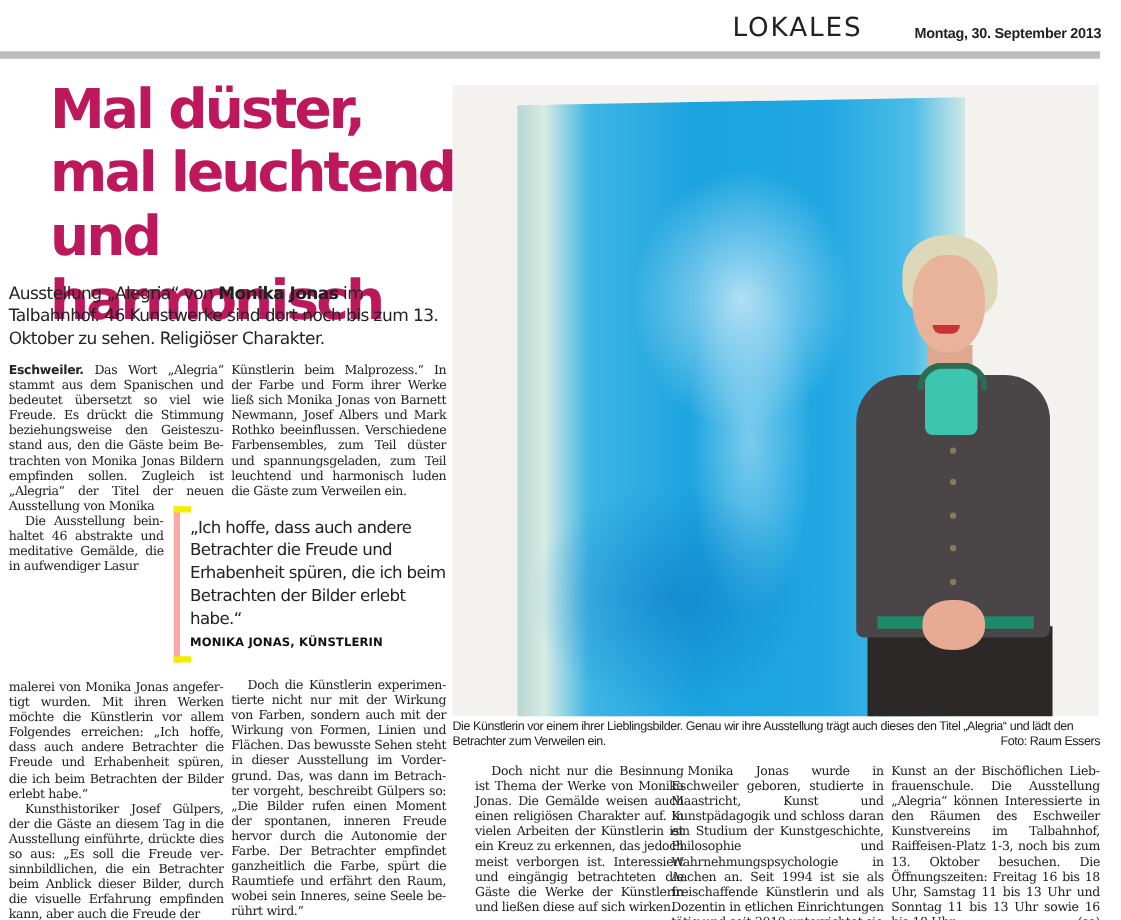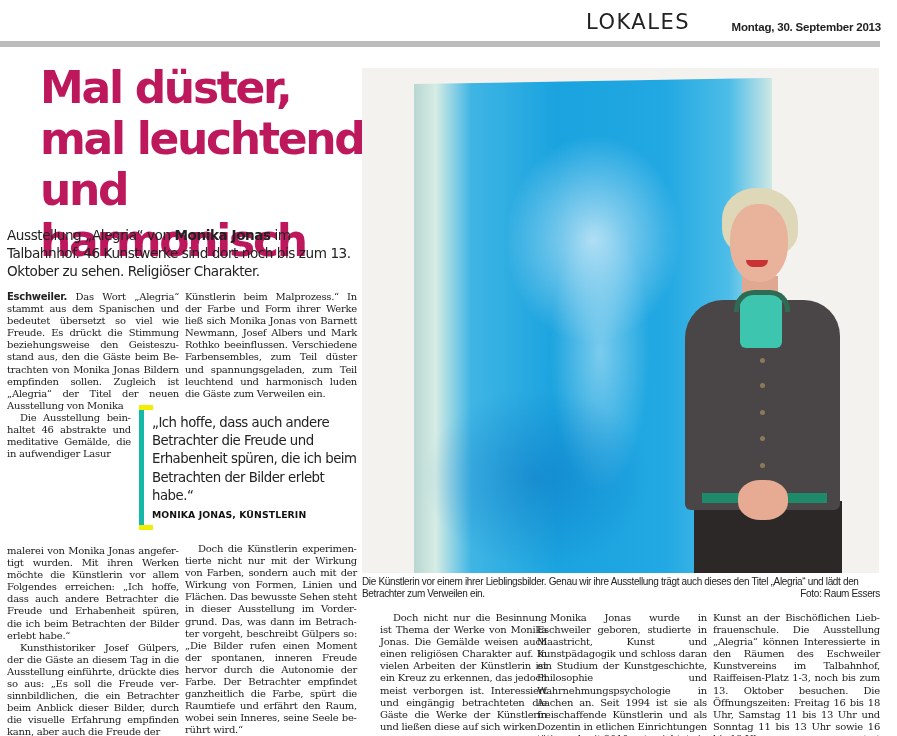--- a/index.html
+++ b/index.html
@@ -35,21 +35,21 @@
   .col {
     position: absolute; font-size: 10px; line-height: 12.1px; text-align: justify;
     letter-spacing: -0.25px; color: #222; hyphens: manual;
   }
   .col p { text-indent: 0; }
   .col p.ind { text-indent: 13px; }
   .col .dateline { font-family: "DejaVu Sans", sans-serif; font-weight: bold; }
 
   .quote-box {
     position: absolute; left: 139px; top: 405px; width: 222px; height: 125px;
-    border-left: 5px solid #14b8a6;
+    border-left: 5px solid #fca5a5;
   }
   .quote-box::before, .quote-box::after {
     content: ""; position: absolute; left: -5px; width: 14px; height: 5px; background: #f2ee00;
   }
   .quote-box::before { top: 0; }
   .quote-box::after { bottom: 0; }
   .quote-text {
     position: absolute; left: 8px; top: 9px; width: 215px;
     font-family: "DejaVu Sans", sans-serif; font-size: 13.3px; line-height: 18.2px;
     letter-spacing: -0.5px; color: #222;

